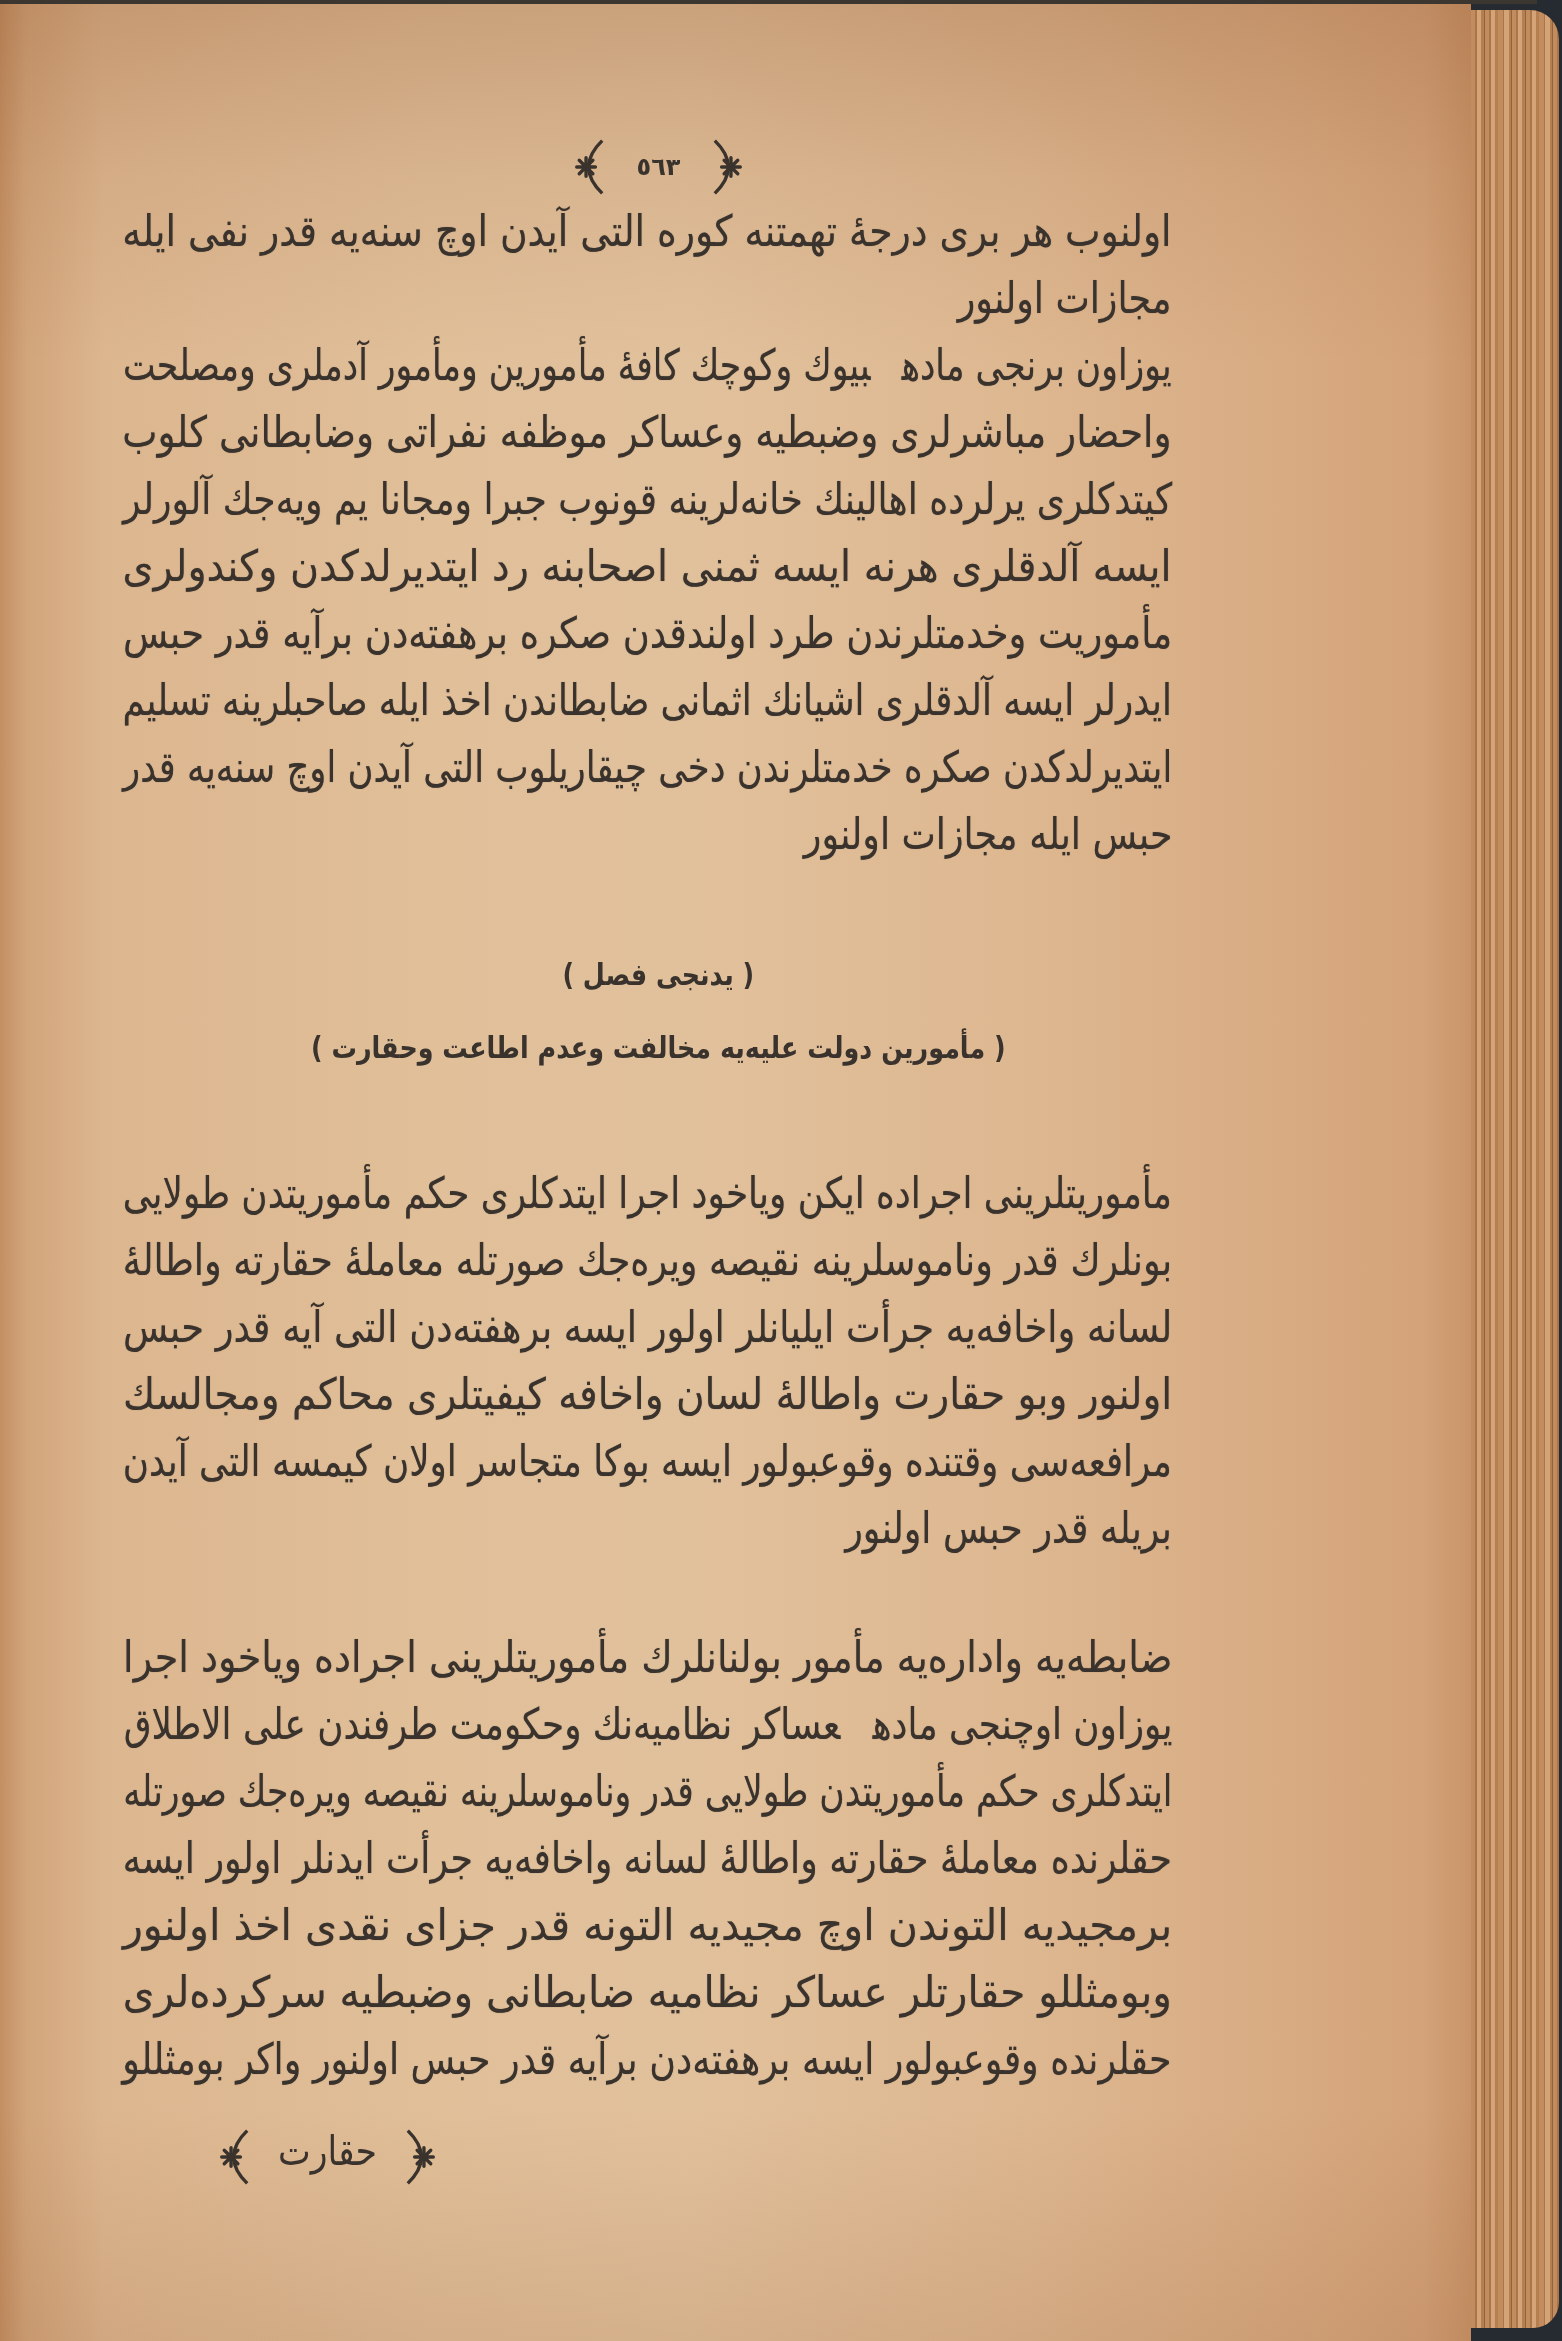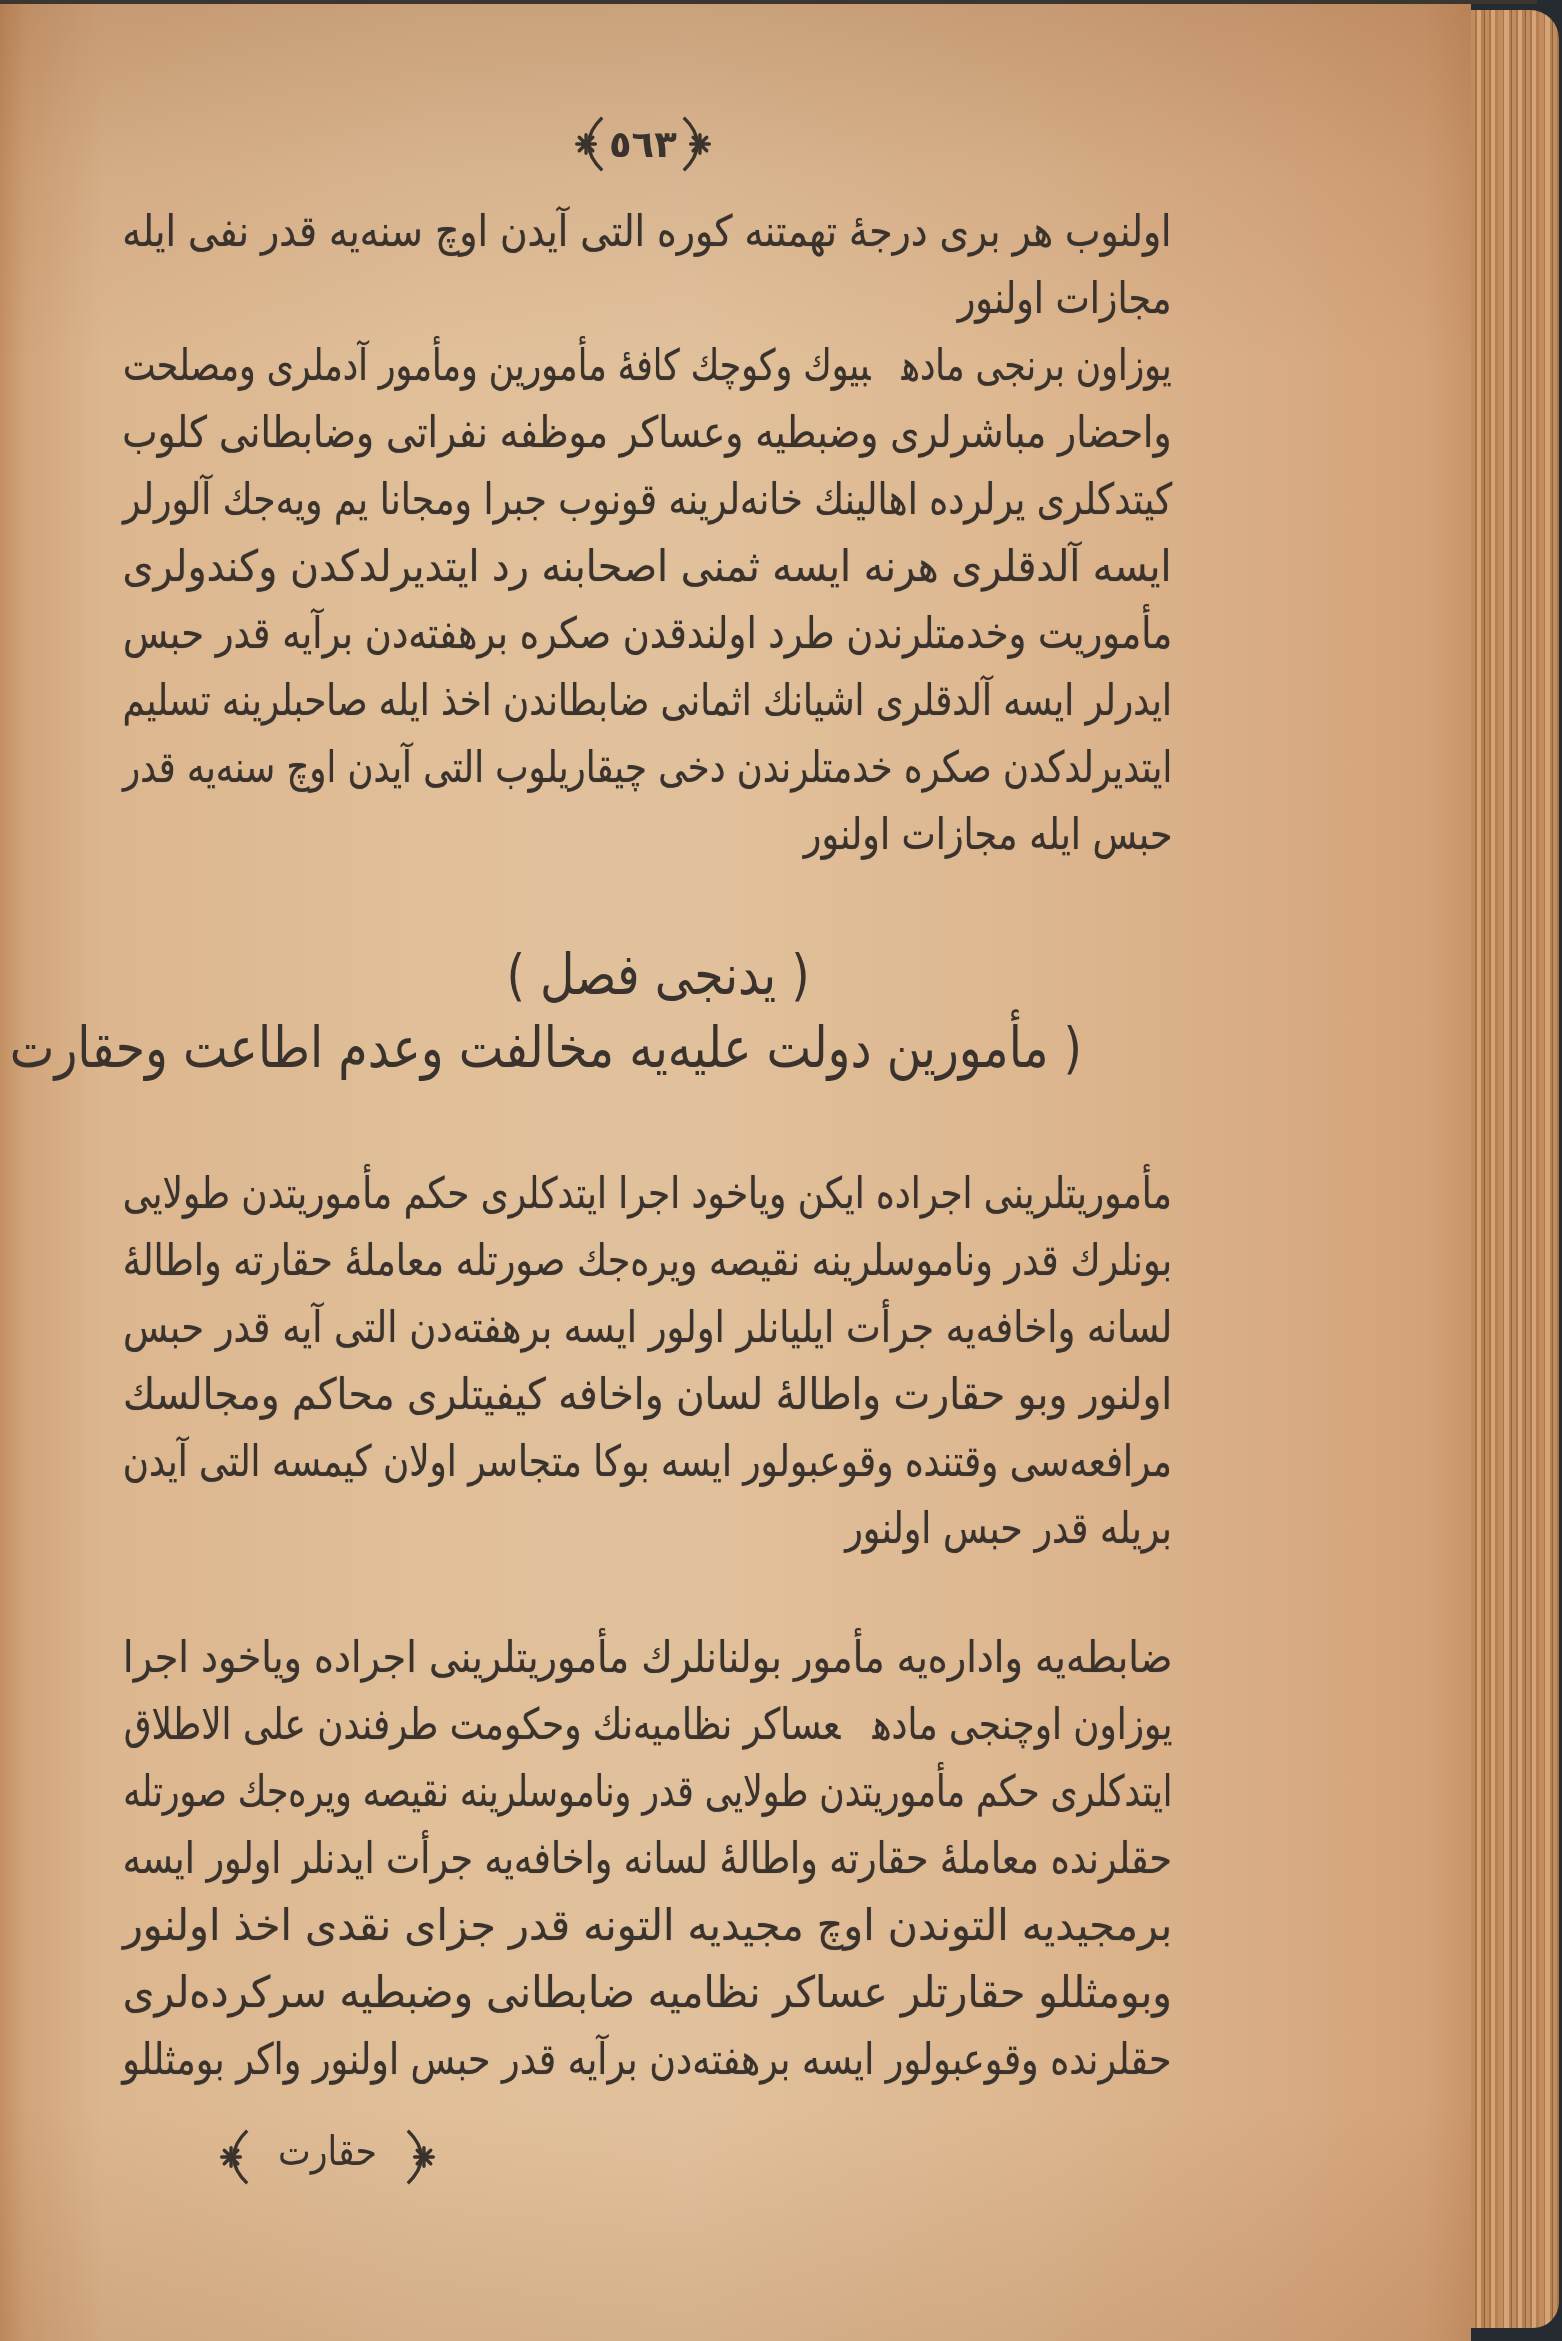--- a/index.html
+++ b/index.html
@@ -16,39 +16,39 @@
       linear-gradient(to right, #c38f63 0px, #d2a57b 26px, #dcb68f 103px, #e0bf99 429px, #e1c19c 687px, #ddb790 1030px, #d8ab82 1288px, #d3a278 1425px, #c99469 1471px);
   }
   .top-line { position: absolute; left: 0; top: 0; width: 1537px; height: 4.3px; background: #3b3630; }
   .stack {
     position: absolute; left: 1471px; top: 10.3px; width: 88px; height: 2318px;
     border-radius: 0 29px 26px 0;
     background: repeating-linear-gradient(to right,
       #c28c5e 0 4.3px, #a97649 4.3px 6px, #d5a378 6px 10.3px, #b4804f 10.3px 13px, #8f6240 13px 13.7px);
   }
   .pnum {
-    position: absolute; left: 575px; top: 114px; width: 167px; height: 60px;
-    display: flex; align-items: center; justify-content: flex-start;
-    font-size: 37px; font-weight: bold; color: var(--ink);
+    position: absolute; left: 575px; top: 137px; width: 167px; height: 60px;
+    display: flex; align-items: center; justify-content: space-between;
+    font-size: 24px; font-weight: bold; color: var(--ink);
   }
   .orn { display: inline-block; width: 34px; height: 60px; }
   .orn svg { display: block; }
   .orn.mirror svg { transform: scaleX(-1); }
 
   .txtblock { position: absolute; left: 125px; width: 1047px; direction: rtl; color: var(--ink); }
   .ln { height: 67px; line-height: 67px; font-size: 43px; white-space: nowrap; text-align: right; }
   .b2 .ln { height: 67px; line-height: 67px; }
   .tx {
     display: inline-block; white-space: nowrap; transform-origin: right center;
     text-shadow: 0 0 0.9px rgba(58,51,45,0.6);
   }
   .lbl { margin-left: 39px; }
 
   .hdblock { position: absolute; left: 135px; width: 1047px; direction: rtl; color: var(--ink); }
-  .hd { height: 73px; line-height: 73px; font-size: 56px; font-weight: normal; text-align: center; white-space: nowrap; }
+  .hd { height: 73px; line-height: 73px; font-size: 30px; font-weight: bold; text-align: center; white-space: nowrap; }
   .hd .sc { display: inline-block; transform-origin: center center; }
 
   .catch {
     position: absolute; left: 220px; top: 2127px; width: 215px; height: 77px;
     display: flex; justify-content: space-between;
     font-size: 41px; color: var(--ink);
   }
   .catch .cw { display: inline-block; direction: rtl; transform-origin: center center; }
 </style>
 </head>

